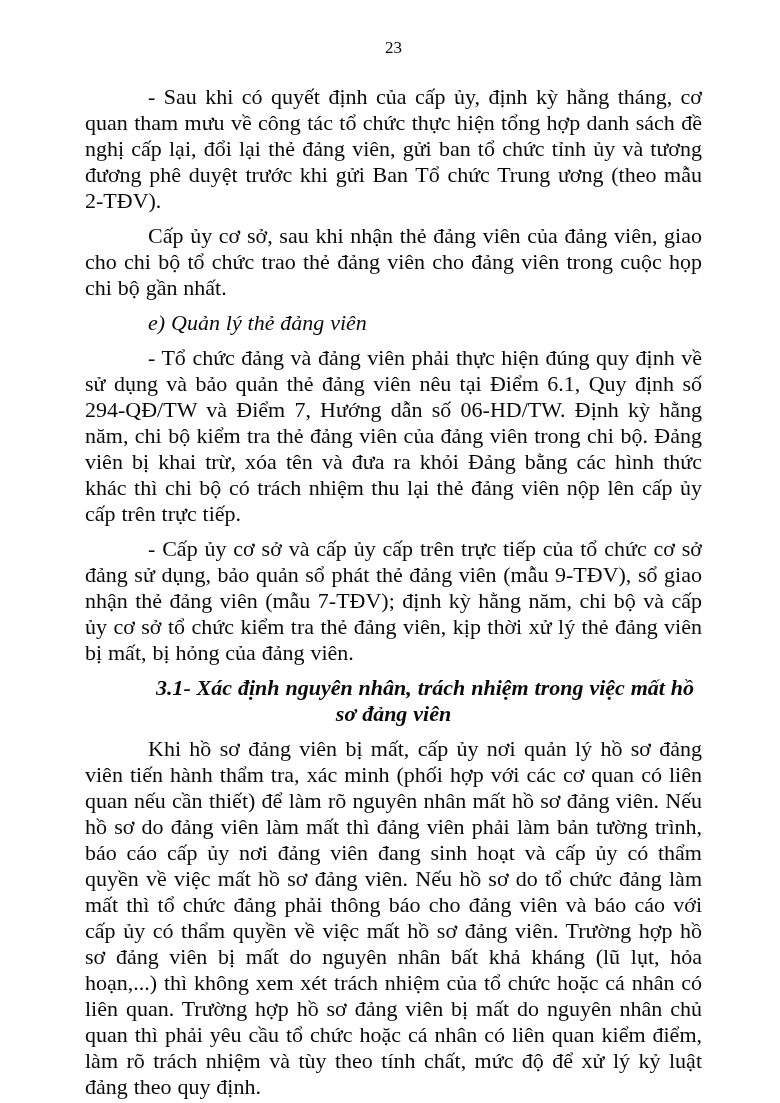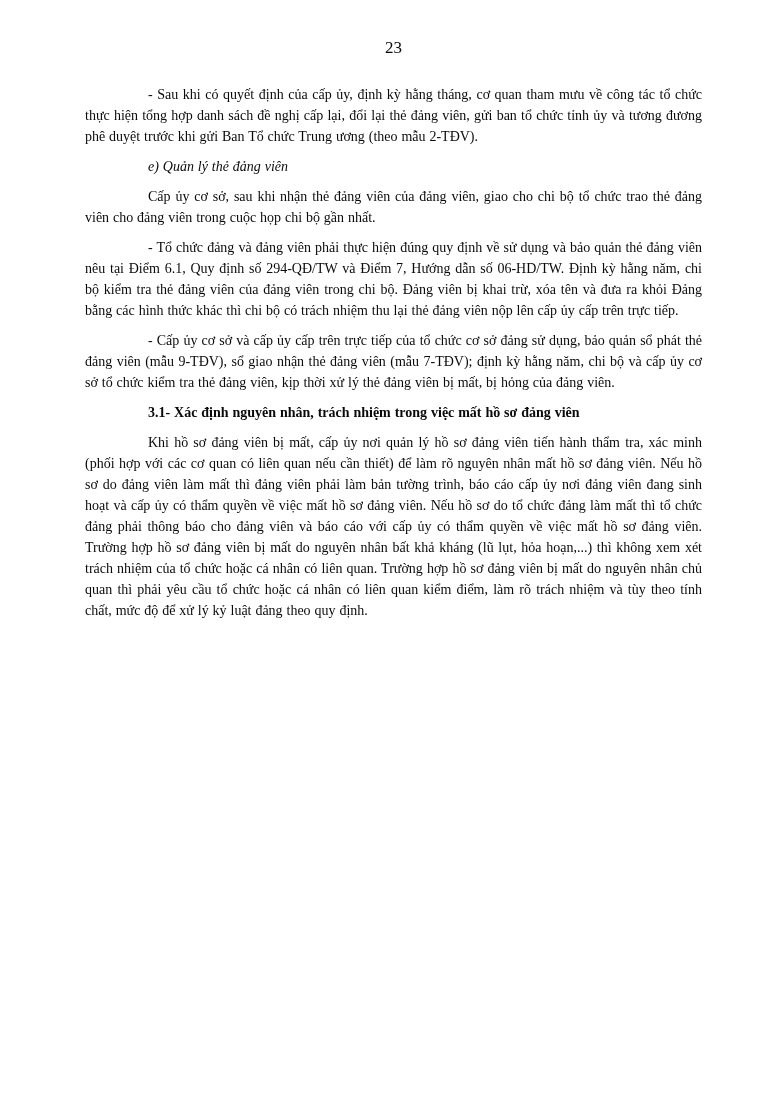--- a/index.html
+++ b/index.html
@@ -17,52 +17,53 @@
     padding: 38px 78px 30px 85px;
     box-sizing: border-box;
   }
   .page-number {
     text-align: center;
     font-size: 17px;
     line-height: 20px;
     margin: 0 0 26px 0;
   }
   .para {
-    font-size: 14px;
-    line-height: 21px;
+    font-size: 22px;
+    line-height: 26px;
     text-align: justify;
     text-indent: 63px;
     margin: 0 0 9px 0;
     word-spacing: 0.4px;
   }
   .h-italic {
     font-style: italic;
     text-align: left;
   }
   .h-bold {
     font-weight: bold;
     text-align: left;
   }
   .h-bold-italic {
     font-weight: bold;
-    text-align: left;
+    font-style: italic;
+    text-align: center;
   }
 </style>
 </head>
 <body>
 
 <div class="page">
   <div class="page-number">23</div>
 
   <p class="para">- Sau khi có quyết định của cấp ủy, định kỳ hằng tháng, cơ quan tham mưu về công tác tổ chức thực hiện tổng hợp danh sách đề nghị cấp lại, đổi lại thẻ đảng viên, gửi ban tổ chức tỉnh ủy và tương đương phê duyệt trước khi gửi Ban Tổ chức Trung ương (theo mẫu 2-TĐV).</p>
 
 
+  <p class="para">Cấp ủy cơ sở, sau khi nhận thẻ đảng viên của đảng viên, giao cho chi bộ tổ chức trao thẻ đảng viên cho đảng viên trong cuộc họp chi bộ gần nhất.</p>
+
   <p class="para h-italic">e) Quản lý thẻ đảng viên</p>
-
-  <p class="para">Cấp ủy cơ sở, sau khi nhận thẻ đảng viên của đảng viên, giao cho chi bộ tổ chức trao thẻ đảng viên cho đảng viên trong cuộc họp chi bộ gần nhất.</p>
 
   <p class="para">- Tổ chức đảng và đảng viên phải thực hiện đúng quy định về sử dụng và bảo quản thẻ đảng viên nêu tại Điểm 6.1, Quy định số 294-QĐ/TW và Điểm 7, Hướng dẫn số 06-HD/TW. Định kỳ hằng năm, chi bộ kiểm tra thẻ đảng viên của đảng viên trong chi bộ. Đảng viên bị khai trừ, xóa tên và đưa ra khỏi Đảng bằng các hình thức khác thì chi bộ có trách nhiệm thu lại thẻ đảng viên nộp lên cấp ủy cấp trên trực tiếp.</p>
 
   <p class="para">- Cấp ủy cơ sở và cấp ủy cấp trên trực tiếp của tổ chức cơ sở đảng sử dụng, bảo quản sổ phát thẻ đảng viên (mẫu 9-TĐV), sổ giao nhận thẻ đảng viên (mẫu 7-TĐV); định kỳ hằng năm, chi bộ và cấp ủy cơ sở tổ chức kiểm tra thẻ đảng viên, kịp thời xử lý thẻ đảng viên bị mất, bị hỏng của đảng viên.</p>
 
 
 
   <p class="para h-bold-italic">3.1- Xác định nguyên nhân, trách nhiệm trong việc mất hồ sơ đảng viên</p>
 
   <p class="para">Khi hồ sơ đảng viên bị mất, cấp ủy nơi quản lý hồ sơ đảng viên tiến hành thẩm tra, xác minh (phối hợp với các cơ quan có liên quan nếu cần thiết) để làm rõ nguyên nhân mất hồ sơ đảng viên. Nếu hồ sơ do đảng viên làm mất thì đảng viên phải làm bản tường trình, báo cáo cấp ủy nơi đảng viên đang sinh hoạt và cấp ủy có thẩm quyền về việc mất hồ sơ đảng viên. Nếu hồ sơ do tổ chức đảng làm mất thì tổ chức đảng phải thông báo cho đảng viên và báo cáo với cấp ủy có thẩm quyền về việc mất hồ sơ đảng viên. Trường hợp hồ sơ đảng viên bị mất do nguyên nhân bất khả kháng (lũ lụt, hỏa hoạn,...) thì không xem xét trách nhiệm của tổ chức hoặc cá nhân có liên quan. Trường hợp hồ sơ đảng viên bị mất do nguyên nhân chủ quan thì phải yêu cầu tổ chức hoặc cá nhân có liên quan kiểm điểm, làm rõ trách nhiệm và tùy theo tính chất, mức độ để xử lý kỷ luật đảng theo quy định.</p>

